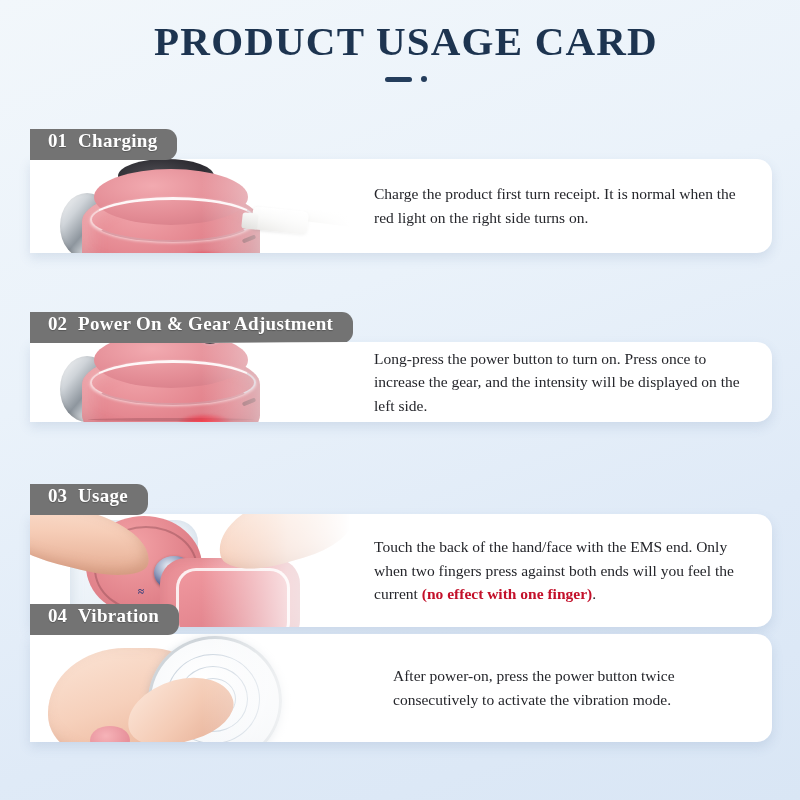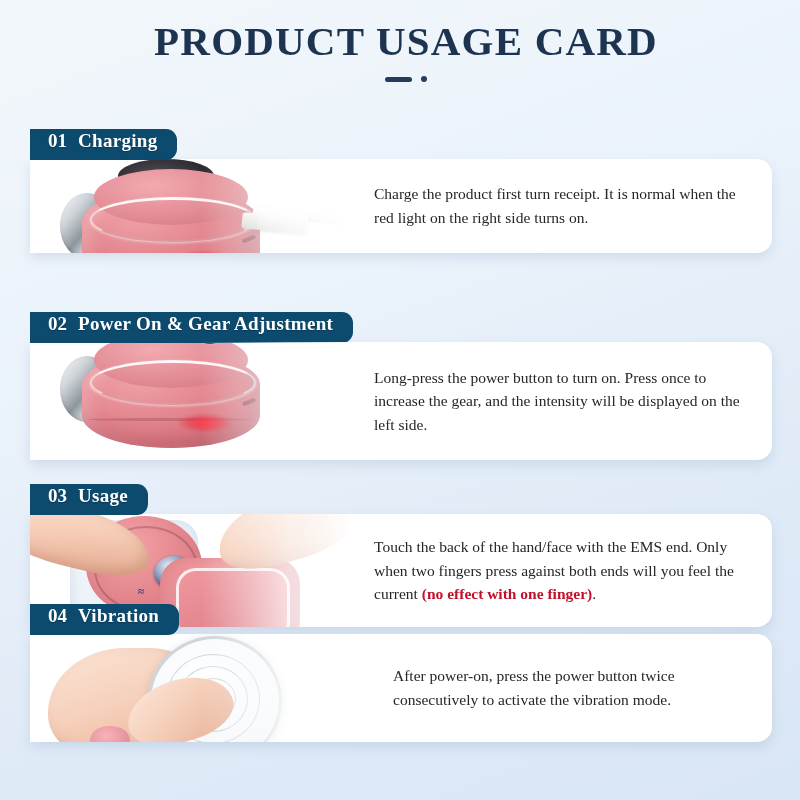--- a/index.html
+++ b/index.html
@@ -65,21 +65,21 @@
     width: 742px;
   }
   .tab {
     position: relative;
     z-index: 3;
     display: inline-flex;
     align-items: center;
     gap: 11px;
     height: 31px;
     padding: 0 20px 8px 18px;
-    background: #0c4a6e;
+    background: #737373;
     border-radius: 0 11px 11px 0;
     box-sizing: border-box;
   }
   .tab-num, .tab-label {
     color: #ffffff;
     font-family: "Liberation Serif", "DejaVu Serif", serif;
     font-weight: bold;
     font-size: 19px;
     line-height: 1;
     text-shadow: 0 1px 1px rgba(0,0,0,.25);
@@ -405,21 +405,21 @@
         <p>Charge the product first turn receipt. It is normal when the red light on the right side turns on.</p>
       </div>
     </div>
   </div>
 
   <div class="section" style="top:312px;">
     <div class="tab">
       <span class="tab-num">02</span>
       <span class="tab-label">Power On &amp; Gear Adjustment</span>
     </div>
-    <div class="card" style="height:118px;">
+    <div class="card" style="height:80px;">
       <div class="photo">
         <div class="scene">
           <div class="puck" style="top:-12px;">
             <div class="puck-darkcap"></div>
             <div class="puck-chrome"></div>
             <div class="puck-body"></div>
             <div class="puck-top"></div>
             <div class="puck-btn"></div>
             <div class="puck-ring"></div>
             <div class="puck-seam"></div>

